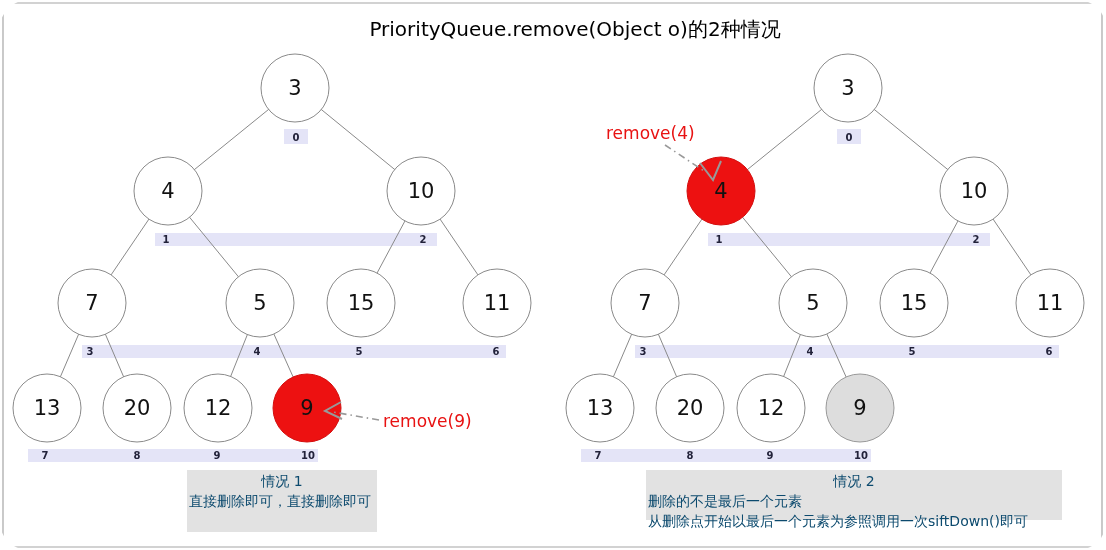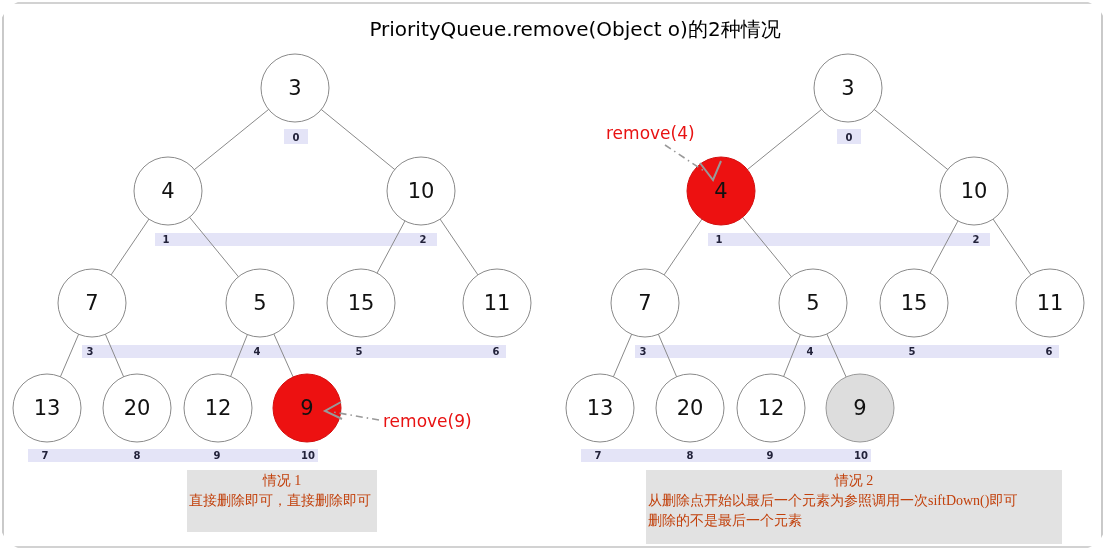--- a/index.html
+++ b/index.html
@@ -10,22 +10,22 @@
   .node{fill:#ffffff;stroke:#8a8a8a;stroke-width:1;}
   .node-red{fill:#ed1111;stroke:#d40f0f;stroke-width:1;}
   .node-gray{fill:#dddddd;stroke:#999999;stroke-width:1;}
   .nval{font-size:21px;fill:#111111;text-anchor:middle;}
   .idx{font-size:10px;font-weight:600;fill:#22223a;text-anchor:middle;}
   .bar{fill:#e4e4f7;}
   .ttl{font-size:20px;fill:#000000;text-anchor:middle;}
   .rmv{font-size:17px;fill:#e81212;}
   .dashline{stroke:#999999;stroke-width:1.6;fill:none;stroke-dasharray:7 4 1.5 4;}
   .chev{stroke:#999999;stroke-width:2;fill:none;}
-  .caption{position:absolute;width:190px;background:#e2e2e2;color:#c2410c;
-           font-size:14px;line-height:20px;padding:1px 2px;box-sizing:border-box;font-family:Liberation Serif, serif;}
+  .caption{position:absolute;width:190px;background:#e2e2e2;color:#0c4a6e;
+           font-size:14px;line-height:20px;padding:1px 2px;box-sizing:border-box;}
   .cap-title{text-align:center;}
   .frame{fill:none;stroke:#a6a6a6;stroke-width:1.2;}
 </style>
 </head>
 <body>
 
 <div class="stage">
 <svg width="1106" height="550" viewBox="0 0 1106 550">
 
   <rect class="frame" x="3" y="3" width="1099" height="544" rx="9"></rect>
@@ -204,18 +204,18 @@
     <line class="dashline" x1="665" y1="145" x2="704" y2="171"></line>
     <polyline class="chev" points="700,163 713,180 721,161"></polyline>
     <text class="rmv" x="606" y="139">remove(4)</text>
   </g>
 </svg>
 
   <div class="caption" style="left:187px;top:470px;width:190px;height:62px;">
     <div class="cap-title">情况 1</div>
     <div>直接删除即可，直接删除即可</div>
   </div>
-  <div class="caption" style="left:646px;top:470px;width:416px;height:74px;">
+  <div class="caption" style="left:646px;top:470px;width:416px;height:50px;">
     <div class="cap-title">情况 2</div>
+    <div>删除的不是最后一个元素</div>
     <div>从删除点开始以最后一个元素为参照调用一次siftDown()即可</div>
-    <div>删除的不是最后一个元素</div>
   </div>
 </div>
 
 </body></html>

